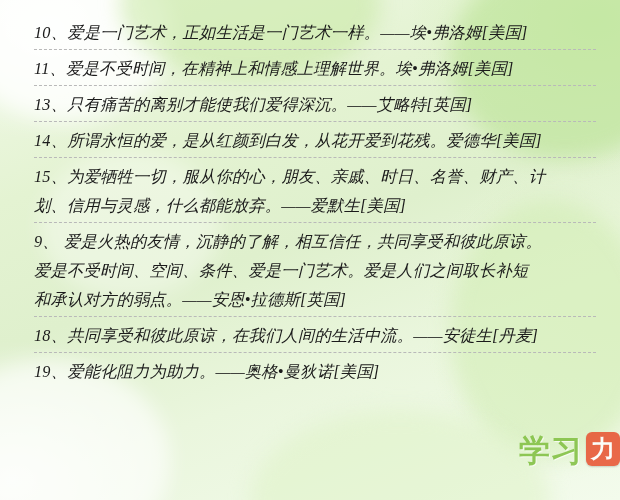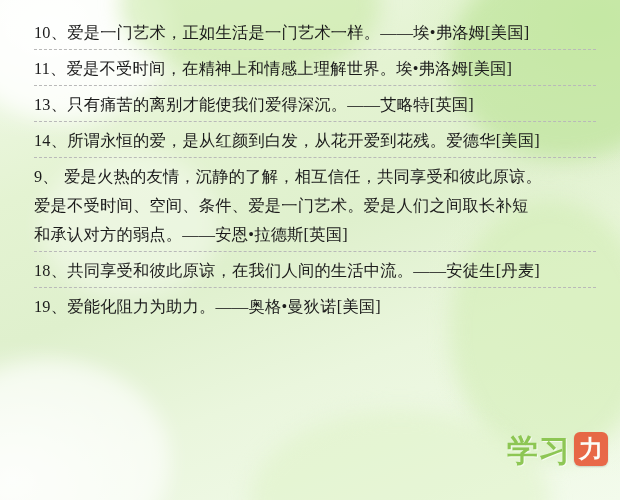--- a/index.html
+++ b/index.html
@@ -45,20 +45,21 @@
     position: relative;
     z-index: 3;
     padding: 18px 18px 0 34px;
     box-sizing: border-box;
   }
 
   .entry {
     position: relative;
     padding-bottom: 3px;
     margin-bottom: 4px;
+    font-style: italic;
   }
   .entry .dashed {
     position: absolute;
     left: 0;
     right: 6px;
     bottom: 0;
     height: 0;
     border-bottom: 1px dashed #b9b9b9;
   }
   .line {
@@ -75,21 +76,21 @@
   .line .txt {
     display: inline;
   }
   .line.cont {
     
   }
 
   
   #watermark {
     position: absolute;
-    right: 12px;
+    right: 0;
     bottom: 34px;
     z-index: 4;
     display: flex;
     align-items: flex-end;
     font-family: "DejaVu Sans", sans-serif;
     pointer-events: none;
     opacity: 0.85;
   }
   #watermark .wm-text {
     font-size: 31px;
@@ -143,20 +144,25 @@
     <div class="entry">
       <div class="line"><span class="num">13、</span><span class="txt">只有痛苦的离别才能使我们爱得深沉。——艾略特[英国]</span></div>
       <div class="dashed"></div>
     </div>
 
     <div class="entry">
       <div class="line"><span class="num">14、</span><span class="txt">所谓永恒的爱，是从红颜到白发，从花开爱到花残。爱德华[美国]</span></div>
       <div class="dashed"></div>
     </div>
 
+    <div class="entry">
+      <div class="line"><span class="num">15、</span><span class="txt">为爱牺牲一切，服从你的心，朋友、亲戚、时日、名誉、财产、计</span></div>
+      <div class="line cont">划、信用与灵感，什么都能放弃。——爱默生[美国]</div>
+      <div class="dashed"></div>
+    </div>
 
 
     <div class="entry">
       <div class="line"><span class="num">9、</span><span class="txt">爱是火热的友情，沉静的了解，相互信任，共同享受和彼此原谅。</span></div>
       <div class="line cont">爱是不受时间、空间、条件、爱是一门艺术。爱是人们之间取长补短</div>
       <div class="line cont">和承认对方的弱点。——安恩•拉德斯[英国]</div>
       <div class="dashed"></div>
     </div>
 
     <div class="entry">

